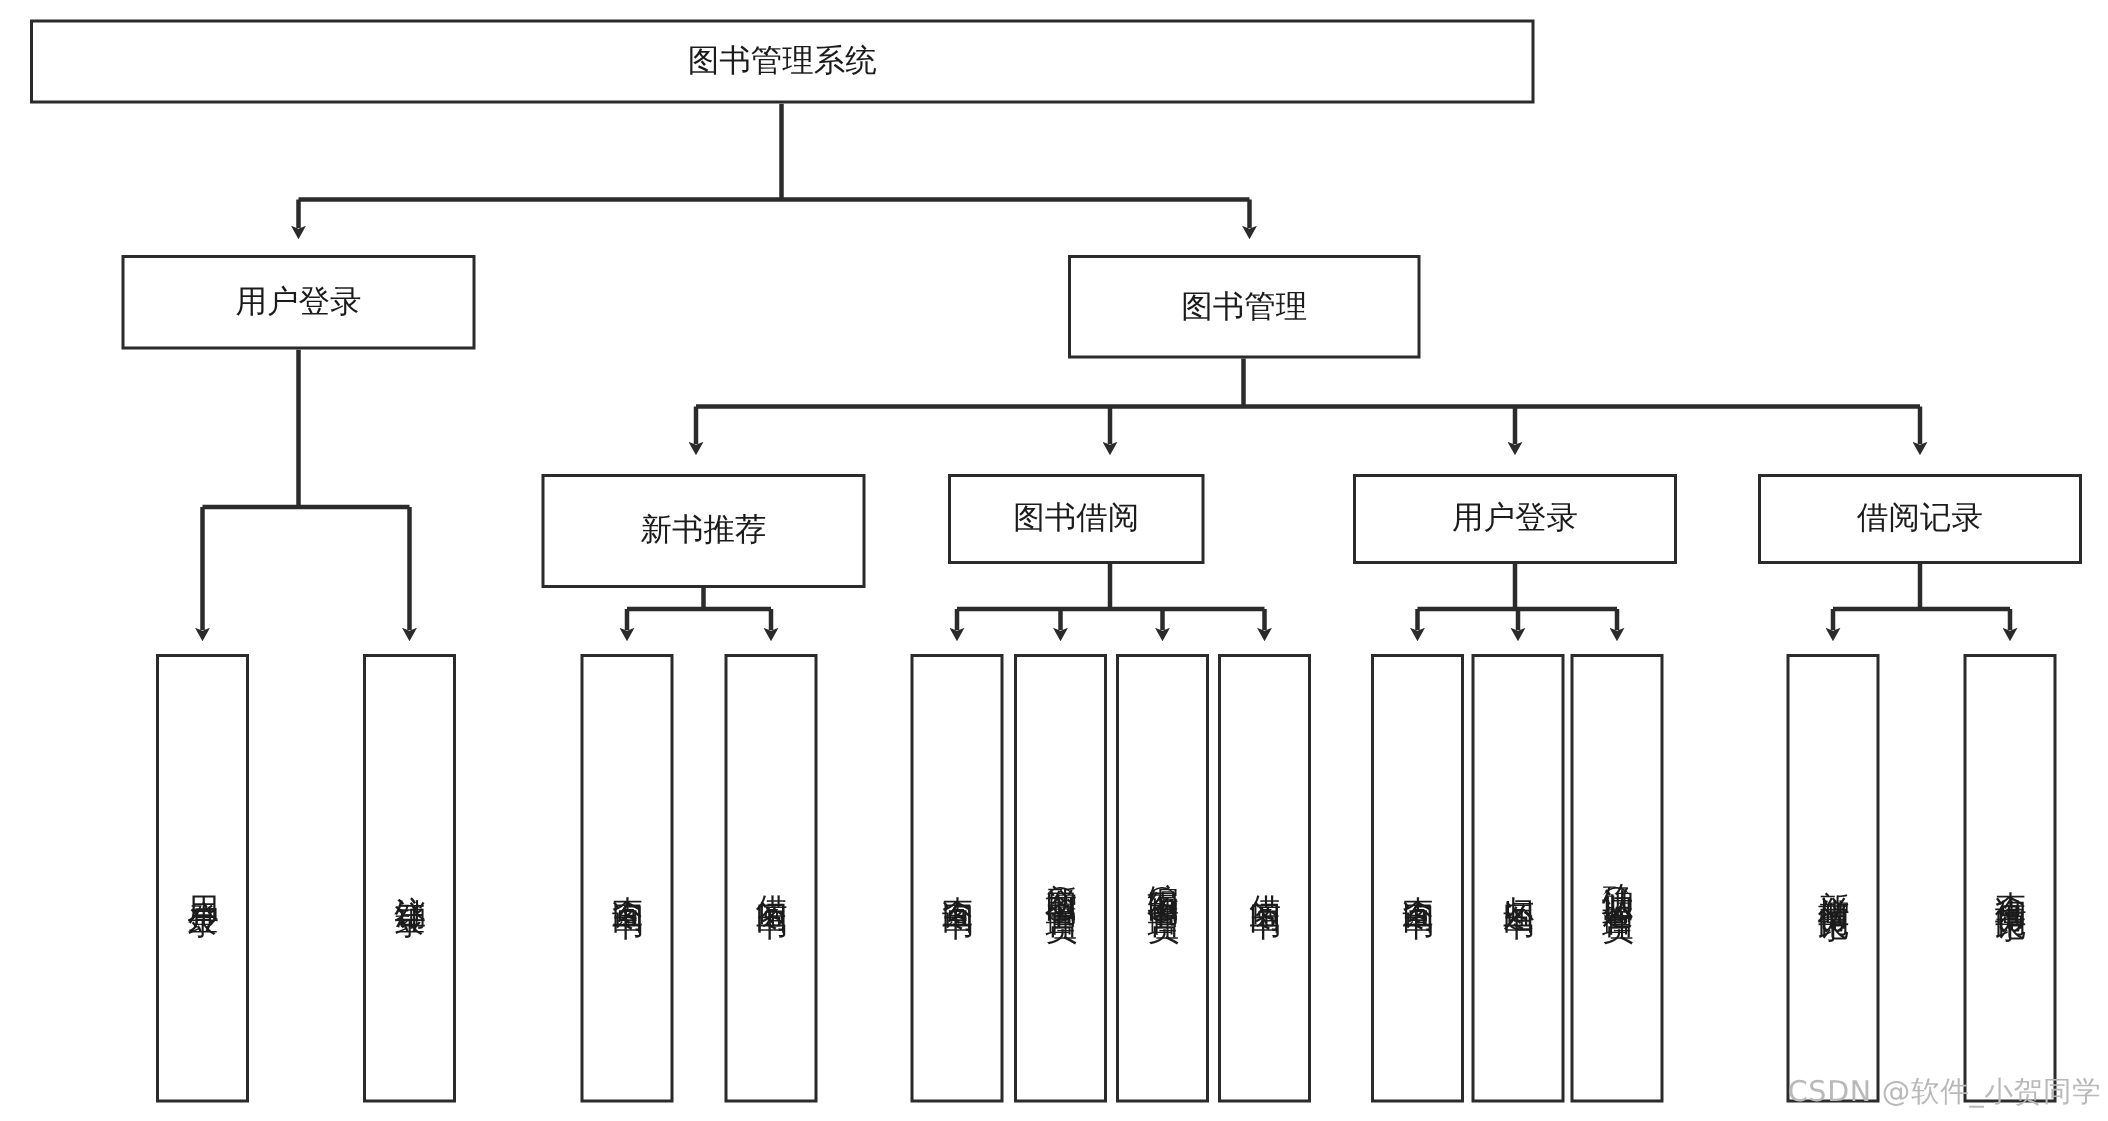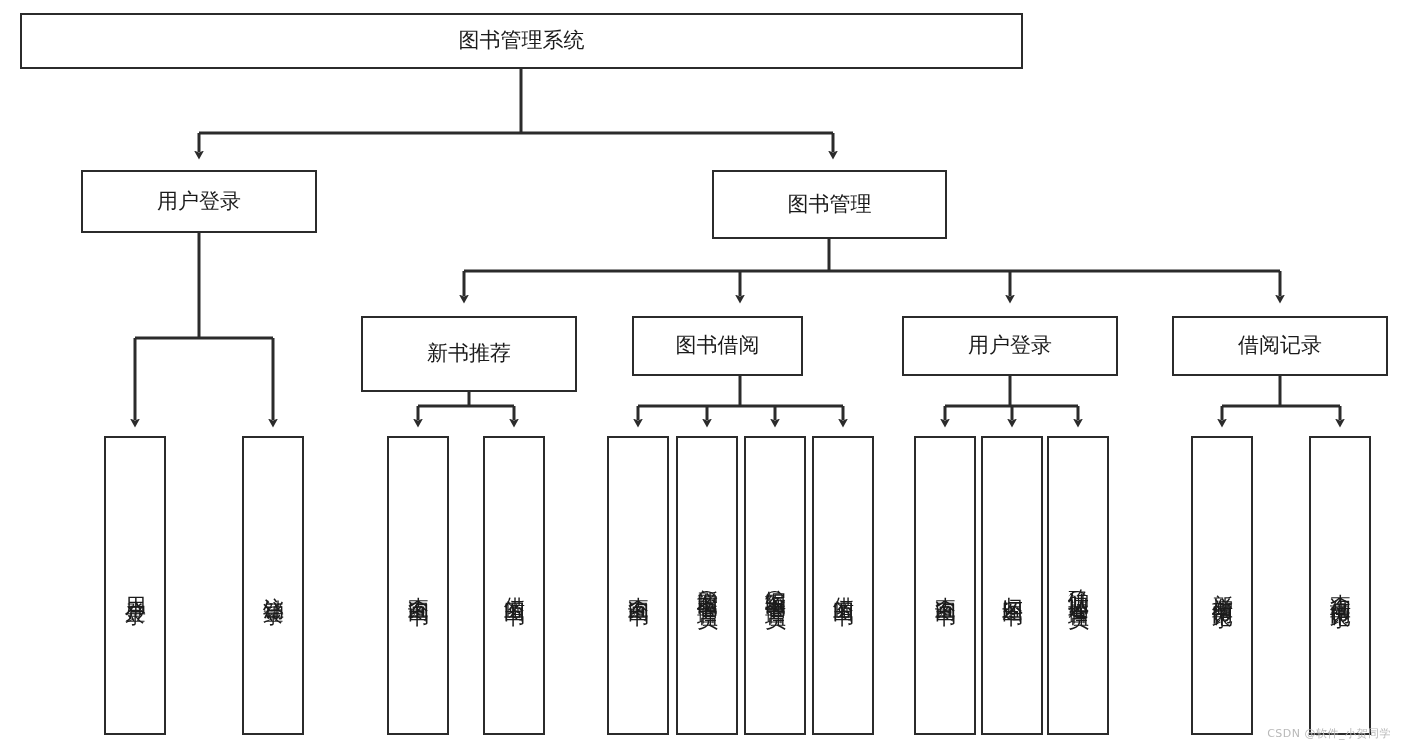--- a/index.html
+++ b/index.html
@@ -49,23 +49,23 @@
   }
   .node.vert .node-label {
     writing-mode: vertical-rl;
     text-orientation: upright;
     font-size: 21px;
     letter-spacing: 3px;
     line-height: 1;
   }
   #watermark {
     position: absolute;
-    right: 14px;
+    right: 4px;
     bottom: 6px;
-    font-size: 11px;
+    font-size: 19px;
     color: #b9b9b9;
     letter-spacing: 0.5px;
     z-index: 3;
     white-space: nowrap;
   }
 </style>
 </head>
 <body>
 
 <div id="canvas">

